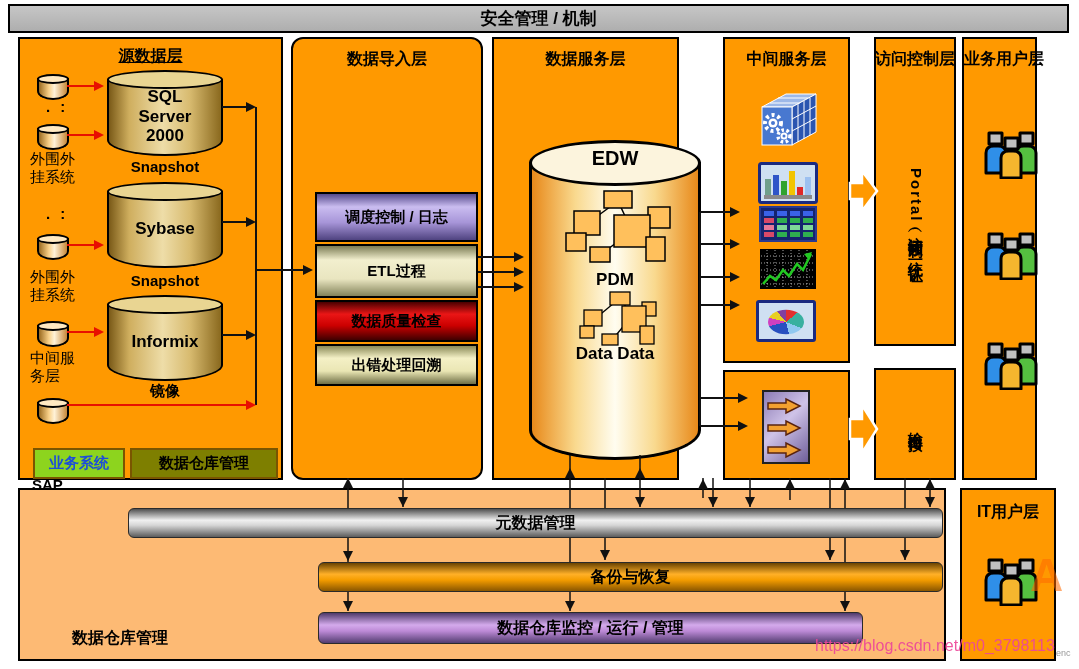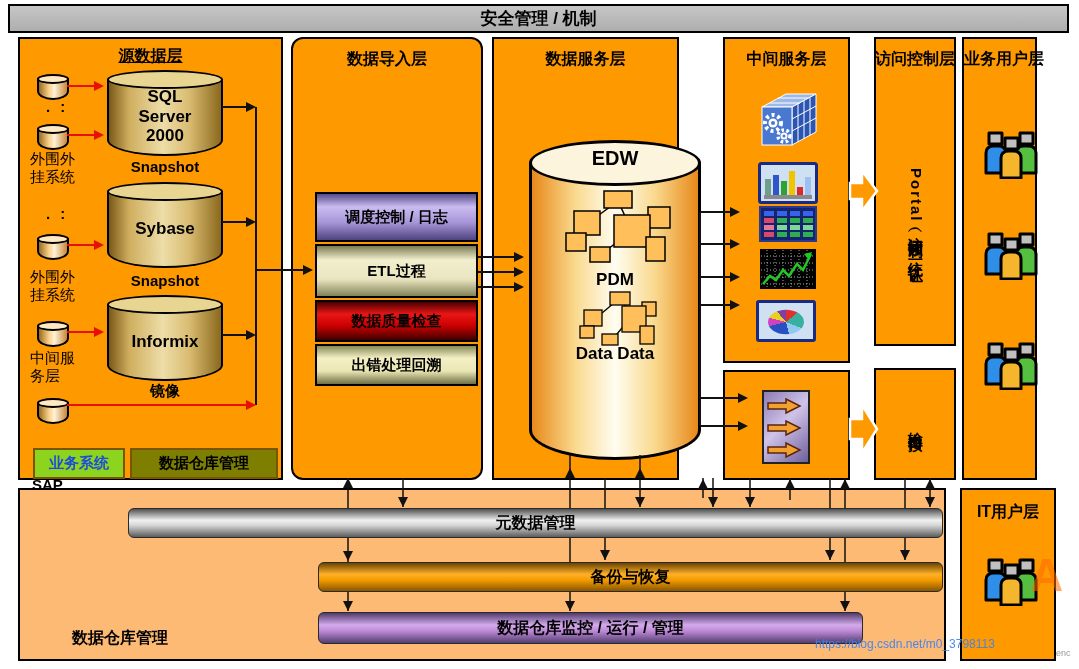--- a/index.html
+++ b/index.html
@@ -49,21 +49,21 @@
   
   .bar{z-index:5;border-radius:6px;border:1px solid #2a2a2a;box-sizing:border-box;display:flex;
        align-items:center;justify-content:center;font-weight:bold;font-size:16px;}
   .bar.b-gray{background:linear-gradient(180deg,#4f4f4f 0%,#f0f0f0 40%,#d6d6d6 58%,#5c5c5c 100%);}
   .bar.b-orange{background:linear-gradient(180deg,#6b4300 0%,#ffb028 40%,#f59d00 60%,#8a5600 100%);}
   .bar.b-purple{background:linear-gradient(180deg,#4f3a6a 0%,#d4aaec 40%,#bd8ad6 60%,#533d70 100%);}
   .vtext{writing-mode:vertical-rl;text-orientation:mixed;font-weight:bold;font-size:15px;
          letter-spacing:2px;}
   .outpanel{left:37px;top:18px;width:48px;height:74px;border:2px solid #222;box-sizing:border-box;
             background:linear-gradient(135deg,#8d7cb5,#cfc3e8 45%,#6f5f9a);}
-  .wm{z-index:8;color:#3b82f6;opacity:.92;font-size:12px;white-space:nowrap;}
+  .wm{z-index:8;color:#ec4899;opacity:.92;font-size:16px;white-space:nowrap;}
   .wm-a{z-index:8;color:#ff6a00;opacity:.55;font-size:46px;font-weight:bold;}
   .wm-enc{z-index:8;color:#9a9a9a;font-size:9px;}
   svg.overlay{left:0;top:0;z-index:4;pointer-events:none;}
 </style>
 </head>
 <body>
 
 <div class="page">
 
   <div class="abs banner">

